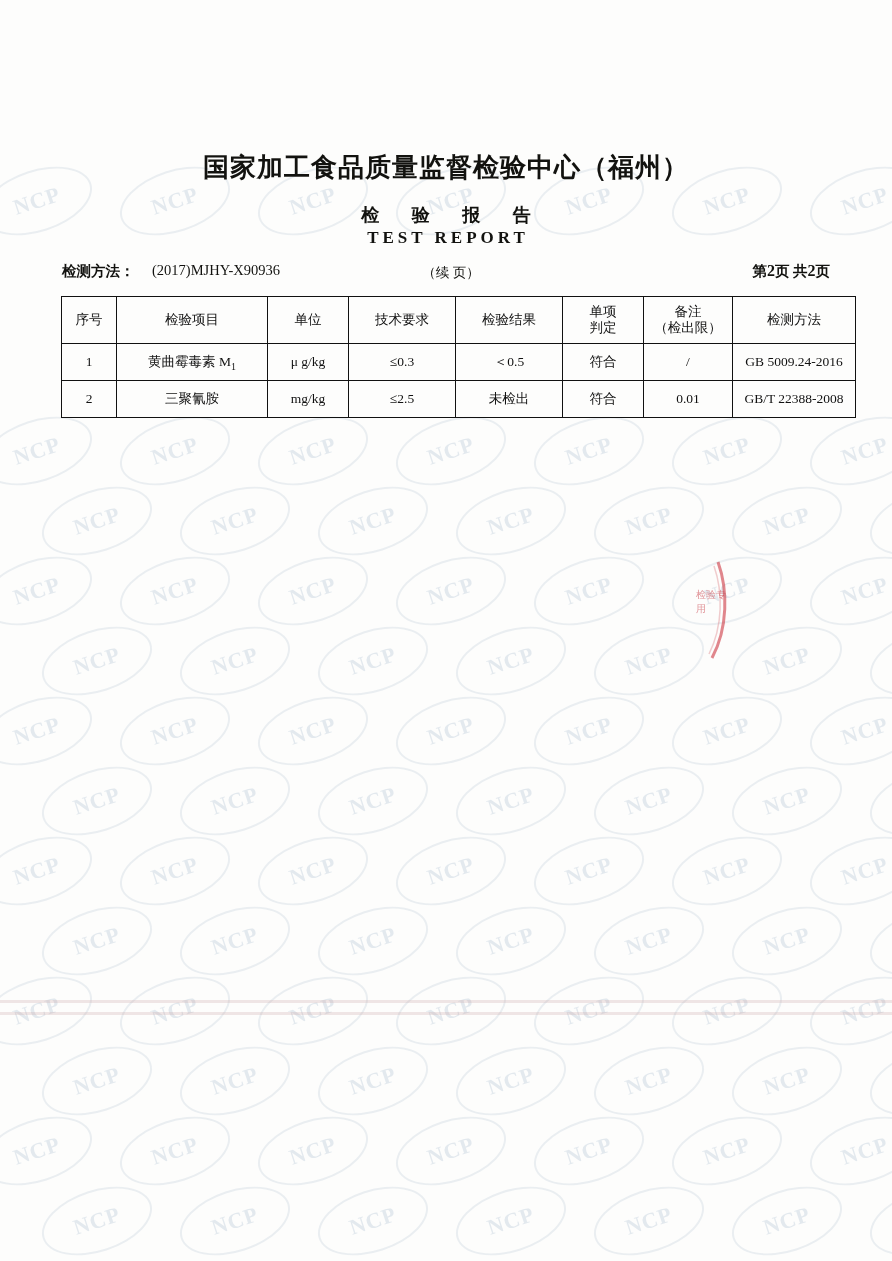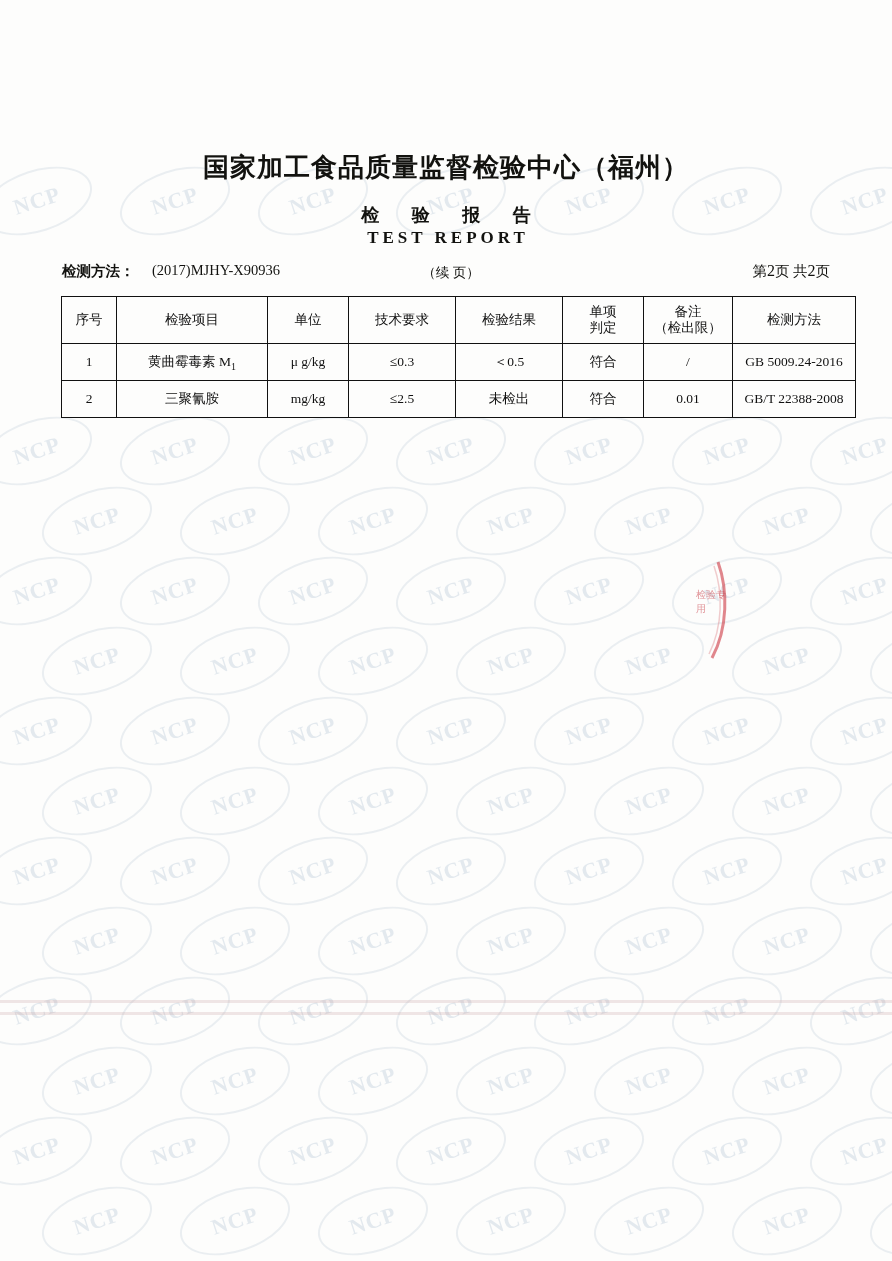--- a/index.html
+++ b/index.html
@@ -111,21 +111,21 @@
     top: 2px;
     text-align: center;
     font-size: 13.5px;
     padding-left: 10px;
   }
   .meta-pages {
     position: absolute;
     right: 62px;
     top: 0;
     font-size: 14.5px;
-    font-weight: normal;
+    font-weight: bold;
     margin-left: 24px;
   }
   .meta-pages .num { font-size: 16px; }
 
   
   .table-wrap {
     margin: 12px auto 0 auto;
     width: 770px;
   }
   table.report {

